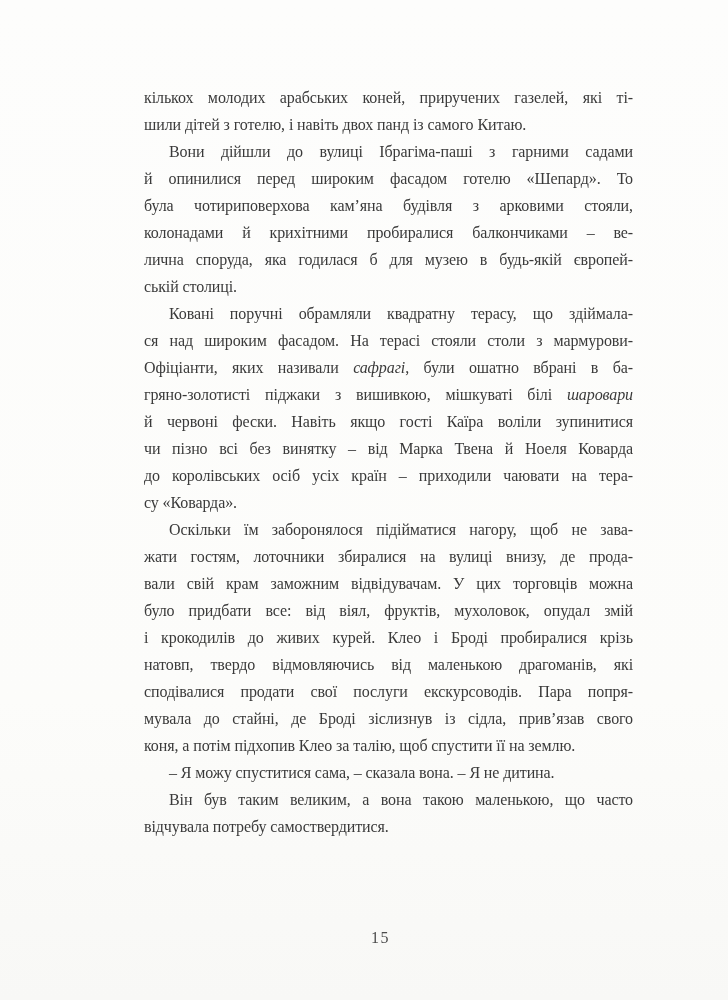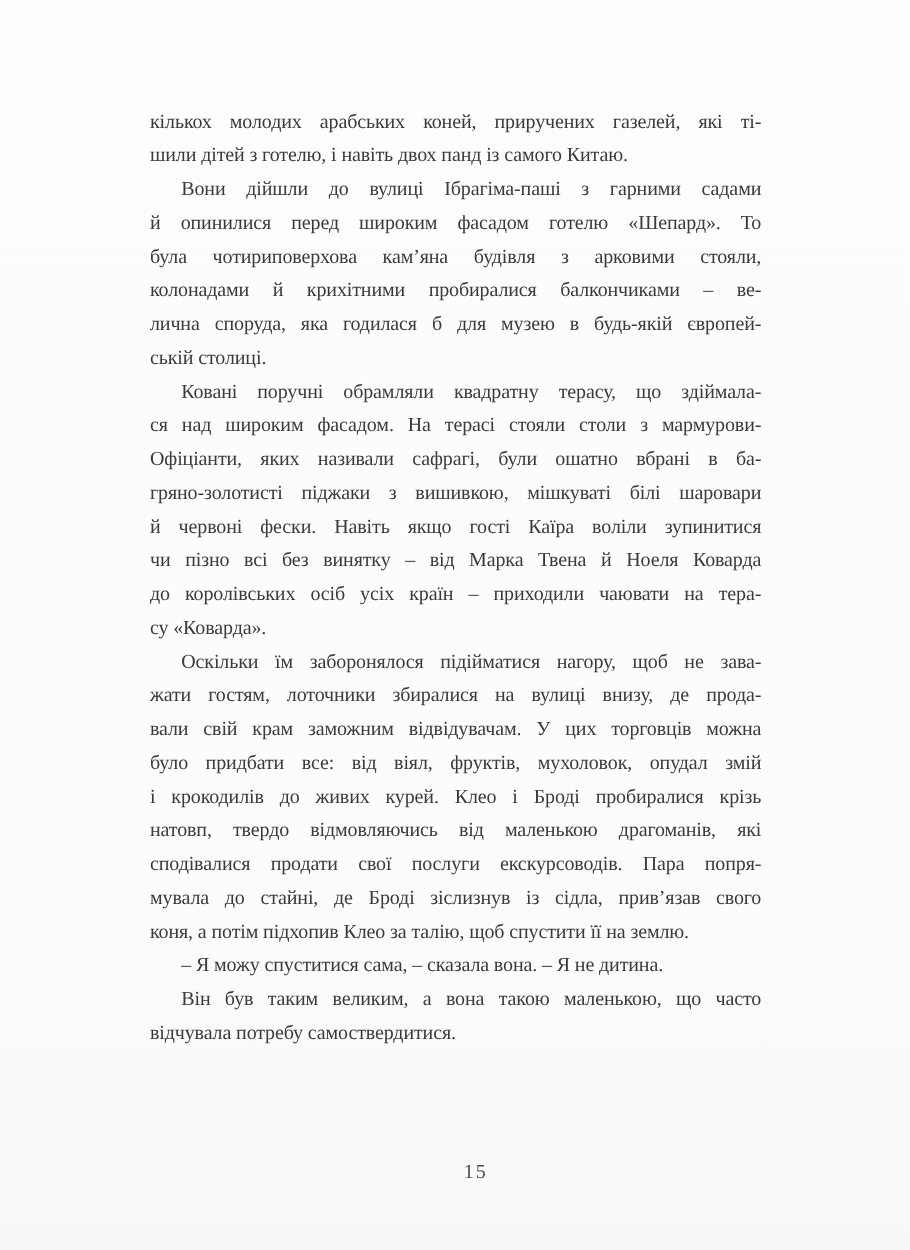--- a/index.html
+++ b/index.html
@@ -11,41 +11,42 @@
   .page {
     position: relative;
     width: 728px;
     height: 1000px;
     background: linear-gradient(180deg, #fdfdfc 0%, #fcfcfa 70%, #f8f8f6 100%);
     overflow: hidden;
     font-family: "Liberation Serif", "DejaVu Serif", serif;
   }
   .textblock {
     position: absolute;
-    left: 120px;
+    left: 144px;
     top: 84px;
     width: 489px;
     color: #3a3a3a;
     font-size: 16px;
     line-height: 27px;
     letter-spacing: -0.1px;
   }
   .line {
     height: 27px;
     overflow: hidden;
     text-align: justify;
   }
   .line.jl {
     
     text-align-last: justify;
   }
   .line.indent {
     text-indent: 25px;
   }
   .line .it {
+    font-style: italic;
   }
   .pagenum {
     position: absolute;
     top: 930px;
     left: 136px;
     width: 489px;
     text-align: center;
     font-size: 16px;
     line-height: 16px;
     color: #4d4d4d;

